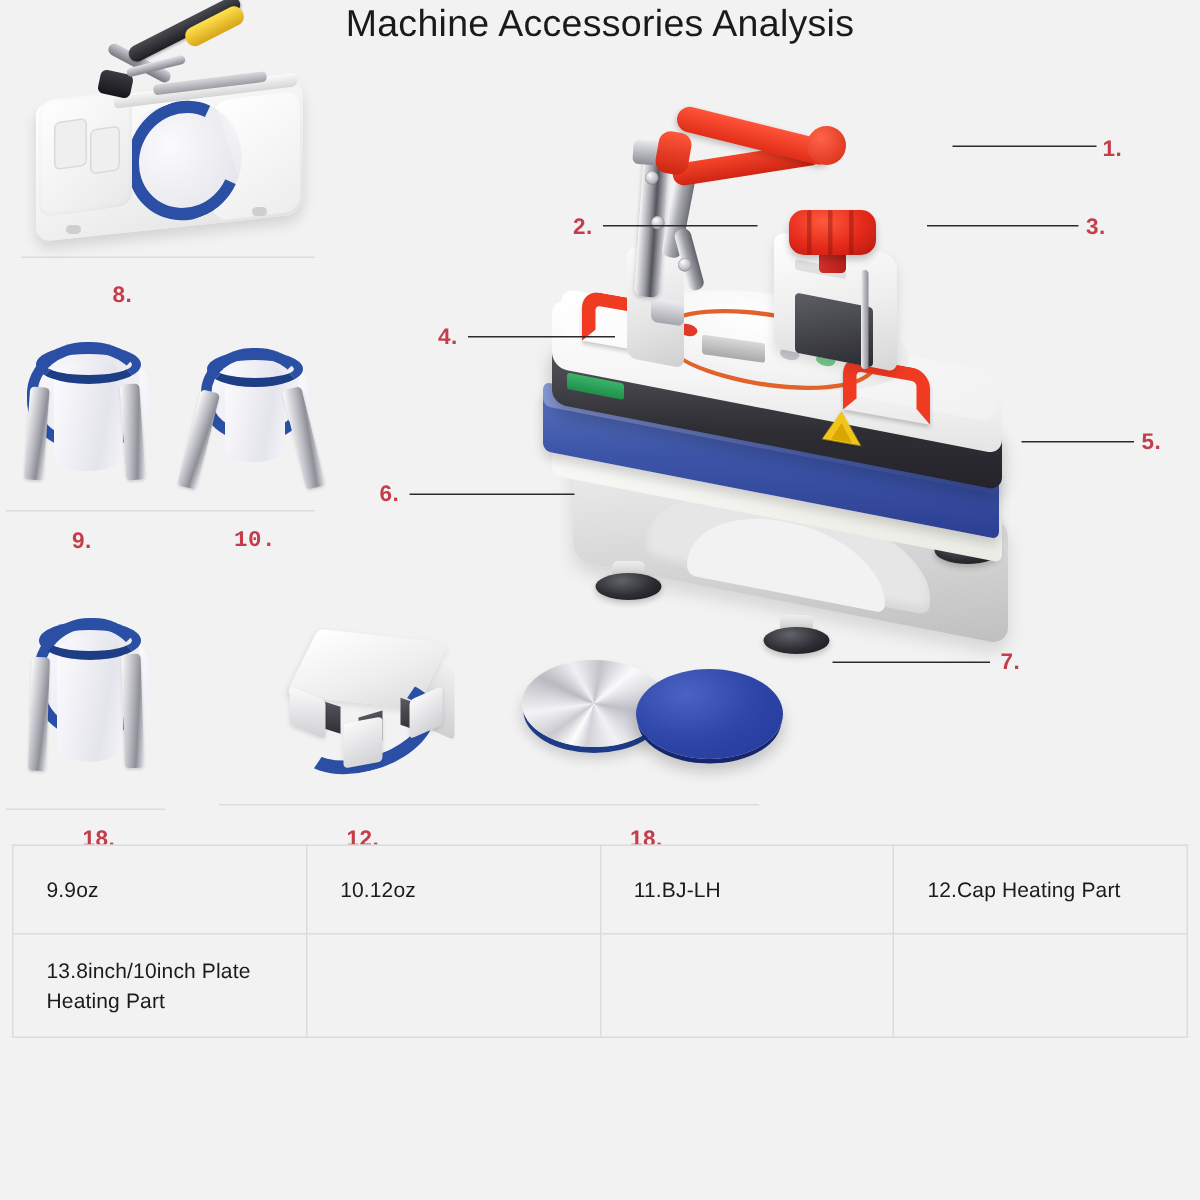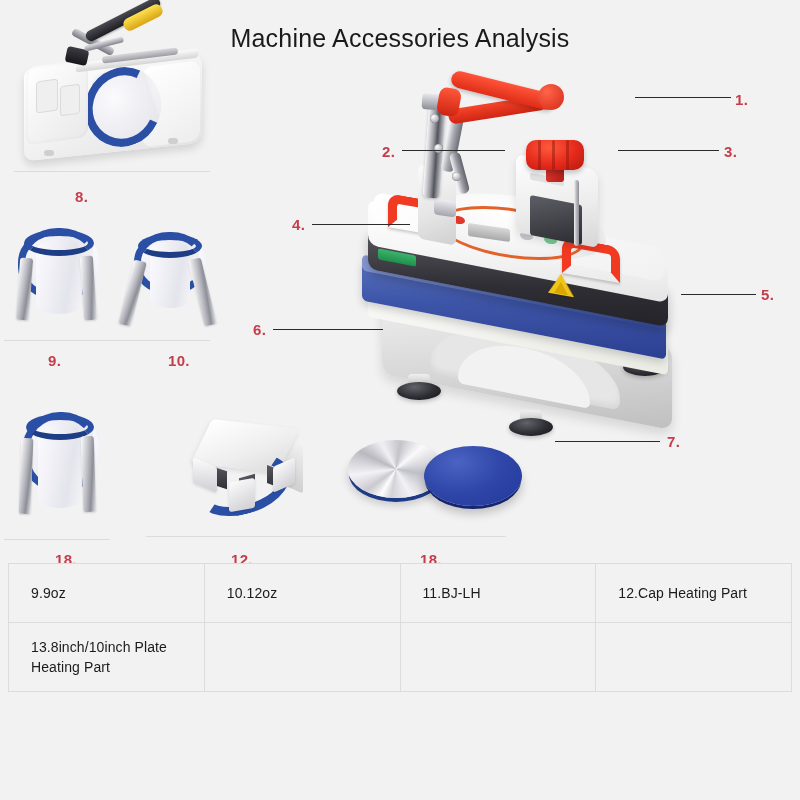--- a/index.html
+++ b/index.html
@@ -21,21 +21,21 @@
     position: relative;
     width: 800px;
     height: 800px;
     background: #f2f2f2;
   }
 
   
   .page-title {
     position: absolute;
     left: 0;
-    top: 24px;
+    top: 2px;
     width: 800px;
     text-align: center;
     font-size: 25px;
     letter-spacing: 0.2px;
     color: #1a1a1a;
     font-weight: 400;
   }
 
   
   .callout {
@@ -637,21 +637,21 @@
 
   <div class="callout" style="left:735px; top:91px;">1.</div>
   <div class="callout" style="left:382px; top:143px;">2.</div>
   <div class="callout" style="left:724px; top:143px;">3.</div>
   <div class="callout" style="left:292px; top:216px;">4.</div>
   <div class="callout" style="left:761px; top:286px;">5.</div>
   <div class="callout" style="left:253px; top:321px;">6.</div>
   <div class="callout" style="left:667px; top:433px;">7.</div>
   <div class="callout" style="left:75px;  top:188px;">8.</div>
   <div class="callout" style="left:48px;  top:352px;">9.</div>
-  <div class="callout" style="left:168px; top:352px;">10.</div>
+  <div class="callout" style="left:156px; top:352px;font-family:Liberation Mono, monospace;">10.</div>
   <div class="callout" style="left:55px;  top:551px;">18.</div>
   <div class="callout" style="left:231px; top:551px;">12.</div>
   <div class="callout" style="left:420px; top:551px;">18.</div>
 
   <table class="spec-table">
     <tbody>
       <tr>
         <td>9.9oz</td>
         <td>10.12oz</td>
         <td>11.BJ-LH</td>

